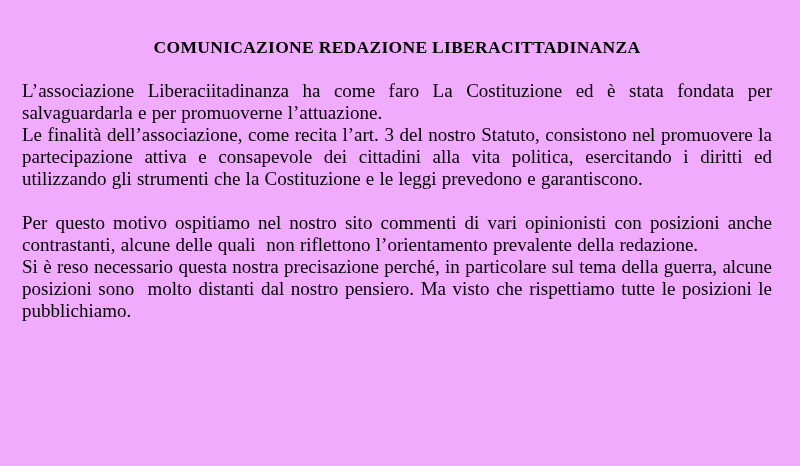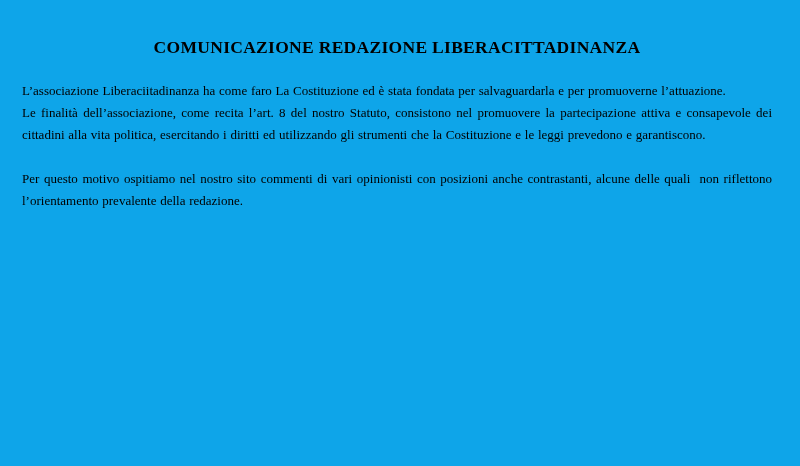--- a/index.html
+++ b/index.html
@@ -12,51 +12,52 @@
     background: #ffffff;
     color: #000000;
     font-family: "Liberation Serif", "DejaVu Serif", serif;
     overflow: hidden;
   }
   .page {
     box-sizing: border-box;
     width: 800px;
     height: 466px;
     padding: 36px 28px 0 22px;
-    background: #0ea5e9;
+    background: #f0abfc;
   }
   .title {
     margin: 0 0 22px 0;
     text-align: center;
     font-weight: bold;
     font-size: 17.5px;
     line-height: 22px;
     letter-spacing: 0.3px;
   }
   .block {
     margin: 0 0 22px 0;
   }
   .block:last-child {
     margin-bottom: 0;
   }
   .para {
     margin: 0;
-    font-size: 13px;
+    font-size: 19px;
     line-height: 22px;
     text-align: justify;
     word-spacing: 0.5px;
   }
 </style>
 </head>
 <body>
 
 <div class="page">
   <h1 class="title">COMUNICAZIONE REDAZIONE LIBERACITTADINANZA</h1>
   <div>
       <div class="block">
         <p class="para">L’associazione Liberaciitadinanza ha come faro La Costituzione ed è stata fondata per salvaguardarla e per promuoverne l’attuazione.</p>
-        <p class="para">Le finalità dell’associazione, come recita l’art. 8 del nostro Statuto, consistono nel promuovere la partecipazione attiva e consapevole dei cittadini alla vita politica, esercitando i diritti ed utilizzando gli strumenti che la Costituzione e le leggi prevedono e garantiscono.</p>
+        <p class="para">Le finalità dell’associazione, come recita l’art. 3 del nostro Statuto, consistono nel promuovere la partecipazione attiva e consapevole dei cittadini alla vita politica, esercitando i diritti ed utilizzando gli strumenti che la Costituzione e le leggi prevedono e garantiscono.</p>
       </div>
       <div class="block">
         <p class="para">Per questo motivo ospitiamo nel nostro sito commenti di vari opinionisti con posizioni anche contrastanti, alcune delle quali&nbsp; non riflettono l’orientamento prevalente della redazione.</p>
+        <p class="para">Si è reso necessario questa nostra precisazione perché, in particolare sul tema della guerra, alcune posizioni sono&nbsp; molto distanti dal nostro pensiero. Ma visto che rispettiamo tutte le posizioni le pubblichiamo.</p>
       </div>
     </div>
 </div>
 
 </body></html>

